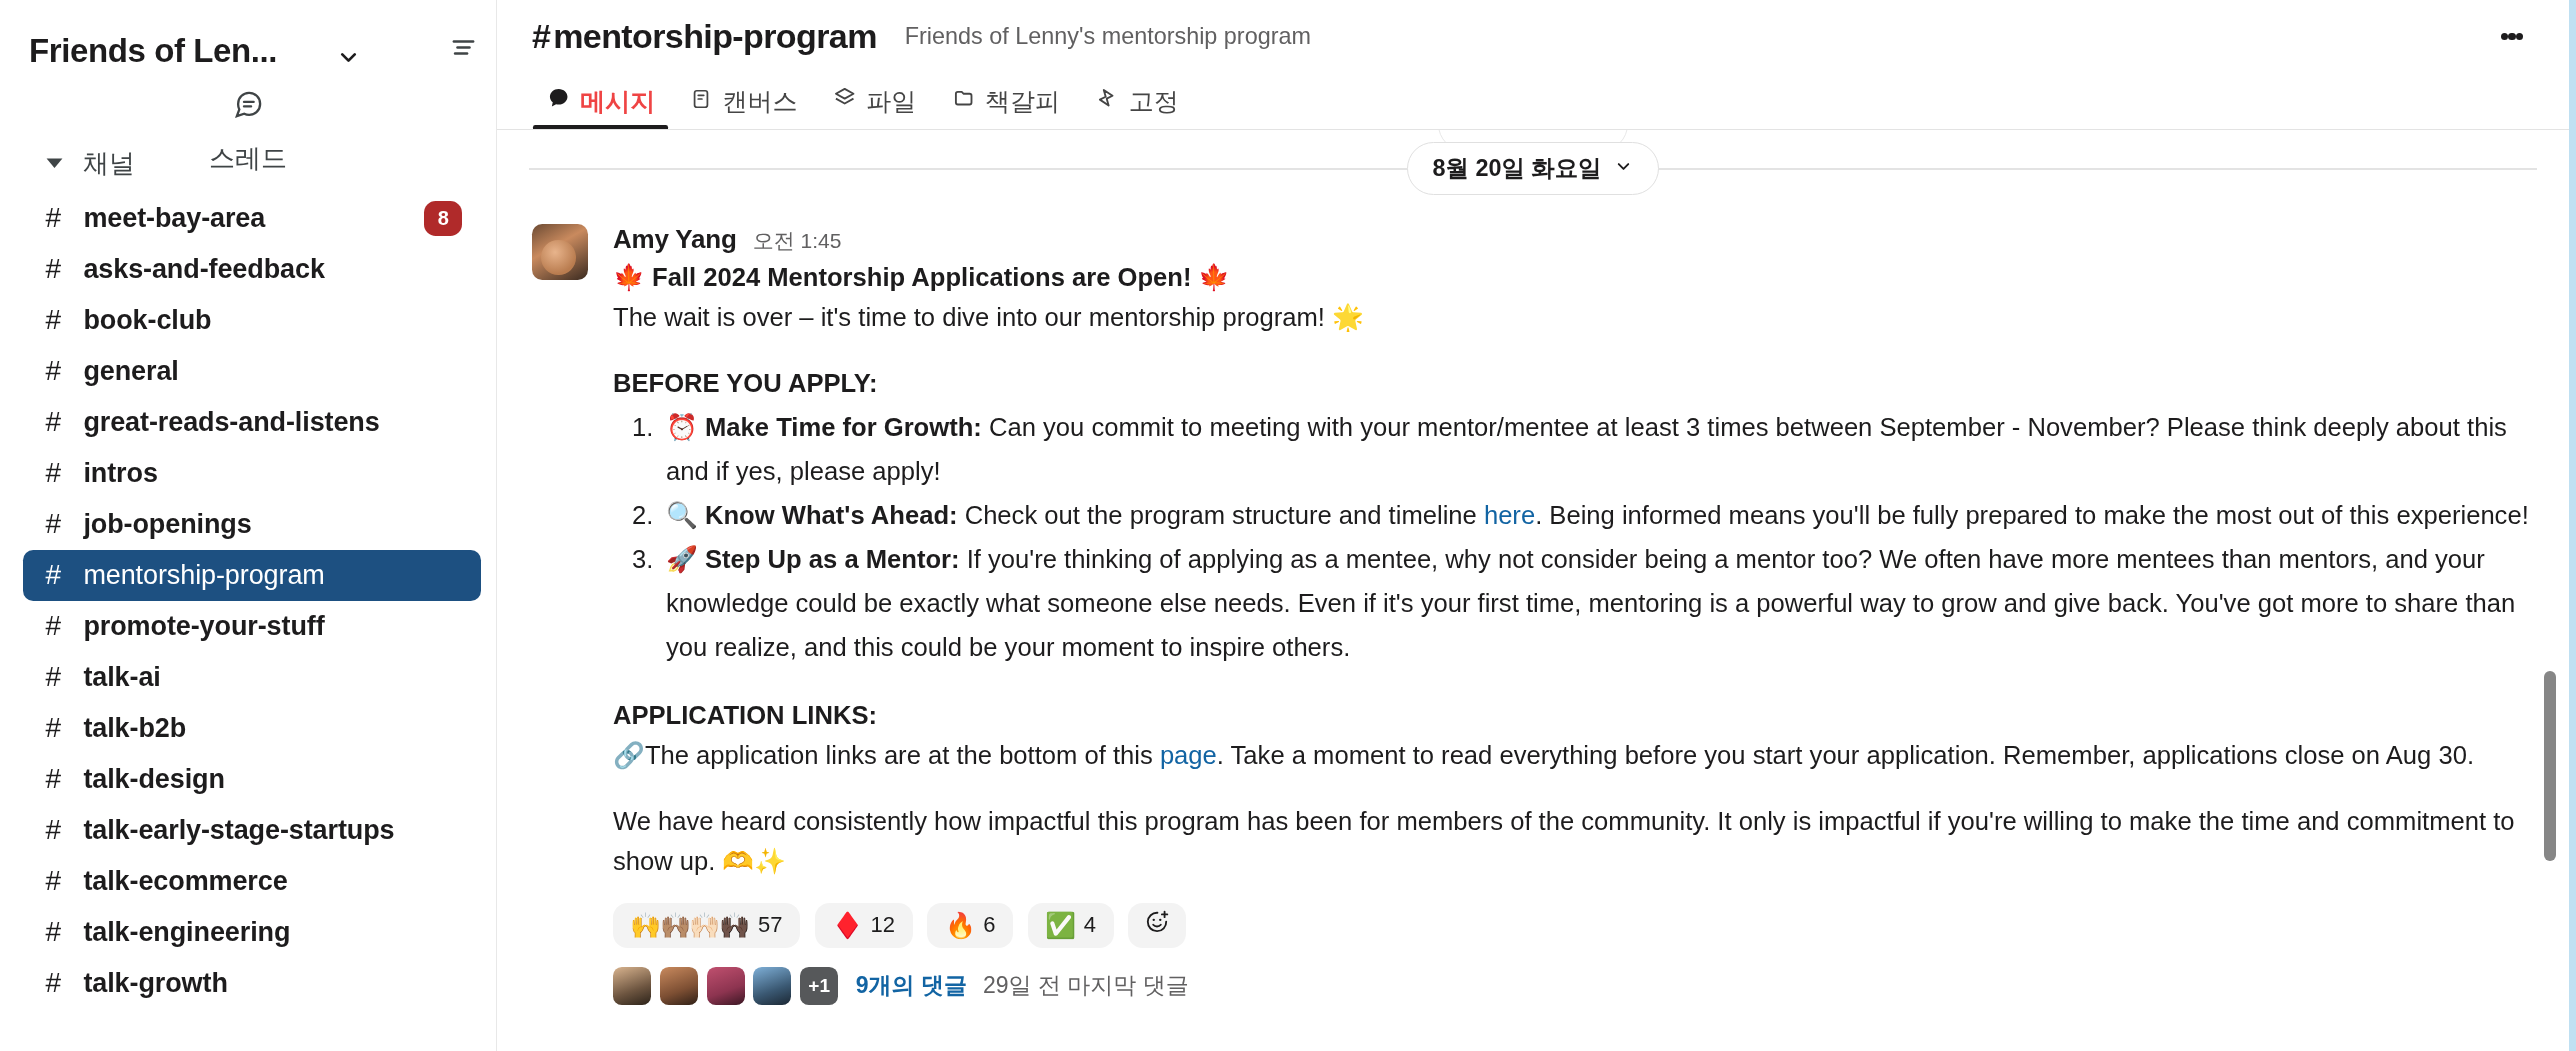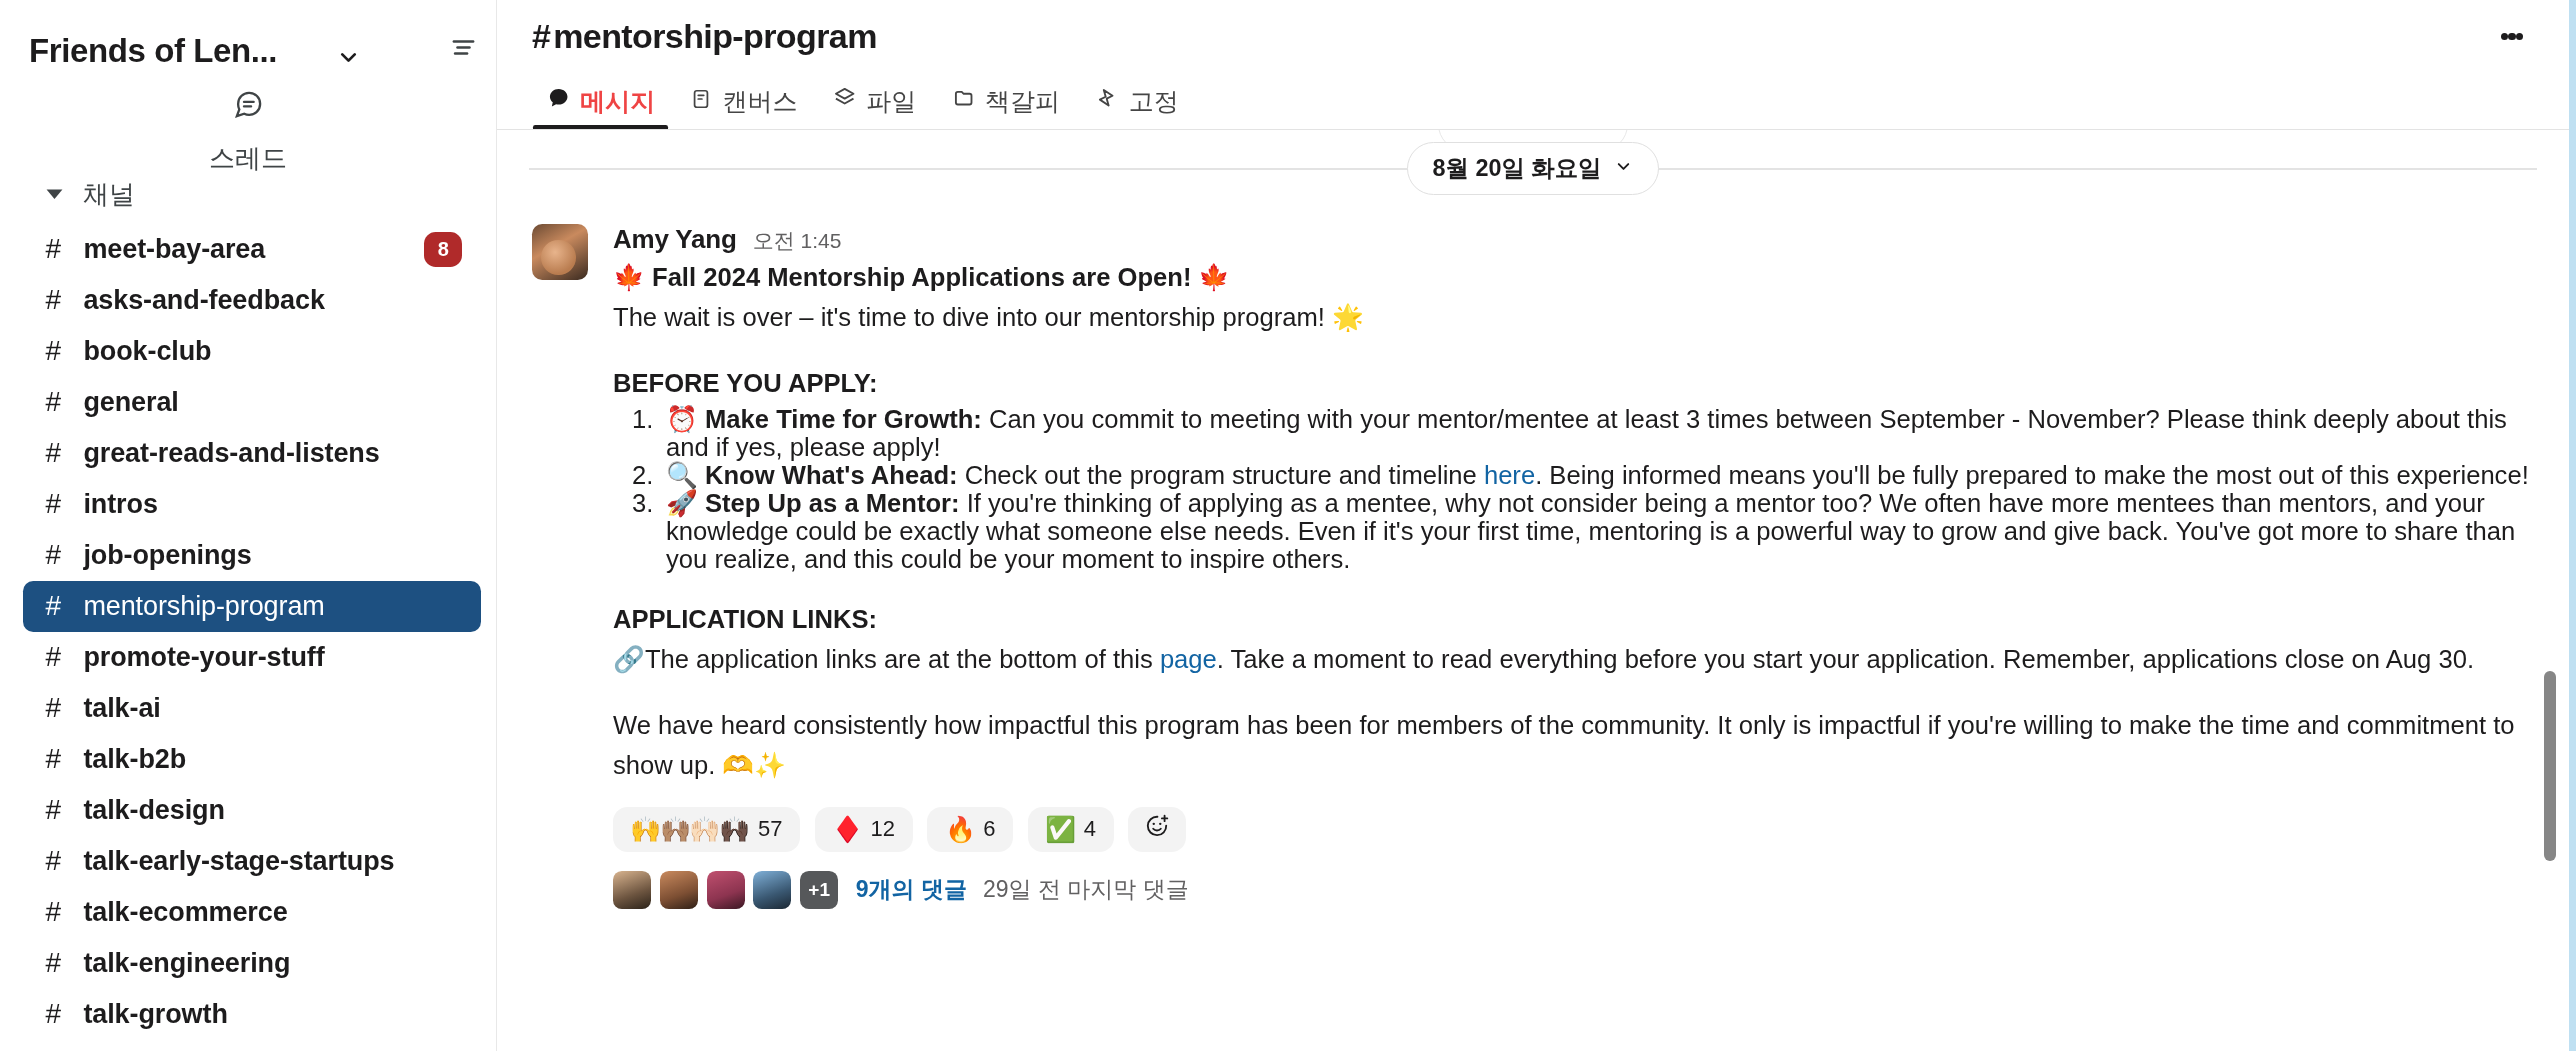--- a/index.html
+++ b/index.html
@@ -33,21 +33,21 @@
   .ws-icon { width: 45px; height: 45px; display: flex; align-items: center; justify-content: center; border-radius: 7.3px; }
 
   .threads-row {
     display: flex; align-items: center;
     height: 51px; margin: 19px 0 0 0; gap: 19px; flex-direction: column;
   }
   .threads-label { font-size: 26px; color: #3f4446; }
 
   .section-head {
     display: flex; align-items: center; gap: 19px;
-    height: 47px; margin-top: 31px; padding-left: 45px;
+    height: 47px; padding-left: 45px;
   }
   .section-head-label { font-size: 26px; color: #3f4446; font-weight: 400; }
 
   .chan-list { display: flex; flex-direction: column; padding: 5.9px 0 0 0; }
   .chan {
     display: flex; align-items: center;
     height: 51px; margin: 0 14.6px 0 23.4px; padding: 0 19px 0 13px;
     border-radius: 10.2px; position: relative;
   }
   .chan .hash {
@@ -151,21 +151,21 @@
   .p { font-size: 25.6px; line-height: 40px; color: #1d1c1d; }
   .p.bold { font-weight: 700; }
   .p.sep { margin-top: 26px; }
   .emoji { font-family: "DejaVu Sans", sans-serif; }
   .link { color: #1264a3; }
   .strong { font-weight: 700; }
 
   ol.steps { list-style: none; counter-reset: s; margin-top: 1.5px; }
   ol.steps > li {
     counter-increment: s; position: relative; padding-left: 53px;
-    font-size: 25.6px; line-height: 28px; color: #1d1c1d;
+    font-size: 25.6px; line-height: 44px; color: #1d1c1d;
   }
   ol.steps > li::before {
     content: counter(s) "."; position: absolute; left: 19px; top: 0;
     font-size: 25.6px; color: #1d1c1d;
   }
 
   .reactions { display: flex; align-items: center; gap: 14.6px; margin-top: 22px; }
   .react {
     display: flex; align-items: center; gap: 8.8px;
     background: #f3f3f3; border-radius: 14.6px; height: 45px; padding: 0 17.6px;
@@ -308,20 +308,21 @@
     </div>
   </div>
 
   <div class="main">
 
     <div class="chan-header">
       <div class="chan-title">
         <span class="h">#</span>
           <span>mentorship-program</span>
       </div>
+      <div class="chan-topic">Friends of Lenny's mentorship program</div>
       <div class="hdr-spacer"></div>
       <div class="kebab">
           <i></i>
           <i></i>
           <i></i>
         </div>
     </div>
 
     <div class="tabs">
       <div class="tab active">

